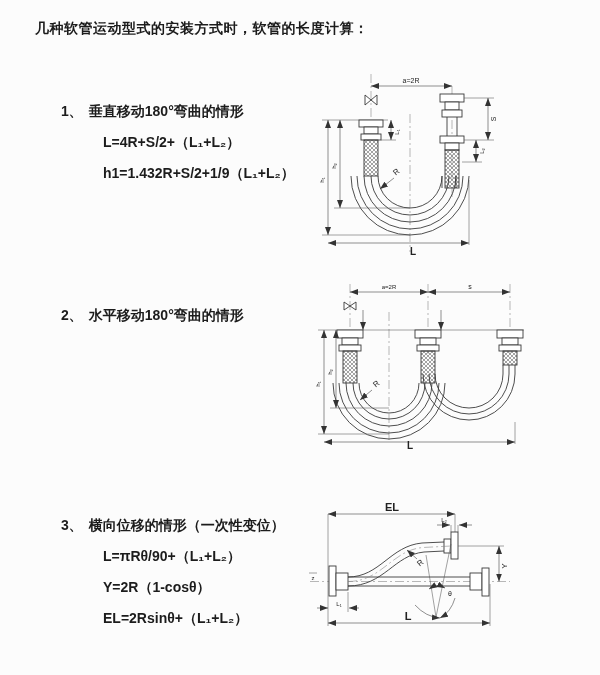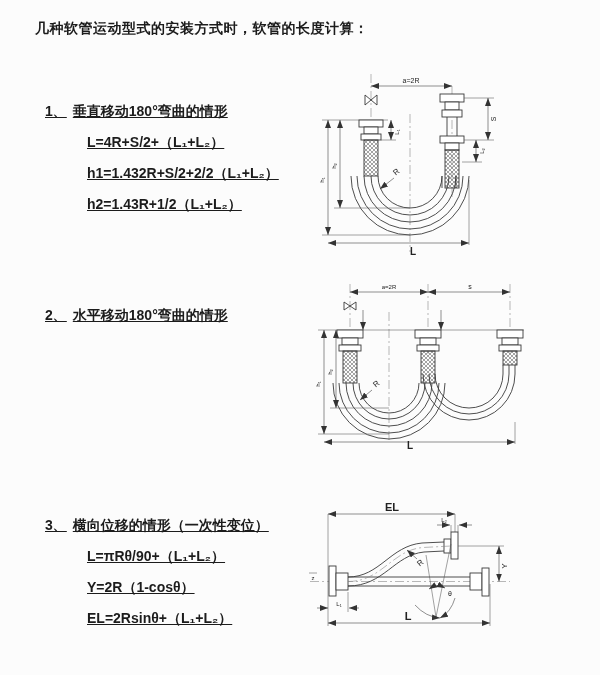--- a/index.html
+++ b/index.html
@@ -1,20 +1,20 @@
 <!DOCTYPE html>
 <html><head>
 <meta charset="utf-8">
 <style>
   html,body{margin:0;padding:0;}
   body{width:600px;height:675px;background:#fcfcfc;overflow:hidden;
        font-family:"Liberation Sans","DejaVu Sans",sans-serif;color:#1c1c1c;}
   .page{position:relative;width:600px;height:504px;}
   .title{position:absolute;left:35px;top:20px;font-size:14px;font-weight:700;margin:0;letter-spacing:.5px;}
-  .sec{position:absolute;left:45px;width:270px;text-decoration:underline;}
+  .sec{position:absolute;left:61px;width:270px;}
   .sec-h{font-size:14px;font-weight:700;margin:0 0 12px 0;white-space:nowrap;}
   .sec-num{margin-right:6px;}
   .formula{font-size:14px;font-weight:700;line-height:19px;margin:0 0 12px 22px;white-space:nowrap;padding-left:20px;}
   .dwg{position:absolute;}
   svg text{fill:#222;font-family:"Liberation Sans","DejaVu Sans",sans-serif;}
   .ln{stroke:#3a3a3a;stroke-width:0.9;fill:none;}
   .thin{stroke:#555;stroke-width:0.55;fill:none;}
   .dim{stroke:#444;stroke-width:0.6;fill:none;}
   .cl{stroke:#888;stroke-width:0.6;fill:none;stroke-dasharray:9 3 2 3;}
   .part{fill:#fff;stroke:#3a3a3a;stroke-width:0.9;}
@@ -40,22 +40,21 @@
     </defs>
   </svg>
 
   <h1 class="title">几种软管运动型式的安装方式时，软管的长度计算：</h1>
 
   <section class="sec" style="top:103px">
     <div class="sec-h">
       <span class="sec-num">1、</span><span>垂直移动180°弯曲的情形</span>
     </div>
     <div class="formula">L=4R+S/2+（L₁+L₂）</div>
-    <div class="formula">h1=1.432R+S/2+2/2（L₁+L₂）</div>
-    <div class="formula">h2=1.43R+1/2（L₁+L₂）</div>
+    <div class="formula">h1=1.432R+S/2+1/9（L₁+L₂）</div>
   </section>
 
   <svg class="dwg" style="left:312px;top:72px" width="285" height="185" viewBox="0 0 285 185">
 
     <line class="cl" x1="59" y1="2" x2="59" y2="66"></line>
     <line class="cl" x1="140" y1="14" x2="140" y2="125"></line>
     <line class="cl" x1="98" y1="42" x2="98" y2="180"></line>
 
     <g>
       <line class="dim" x1="59" y1="14" x2="140" y2="14" marker-start="url(#arrS)" marker-end="url(#arrE)"></line>

